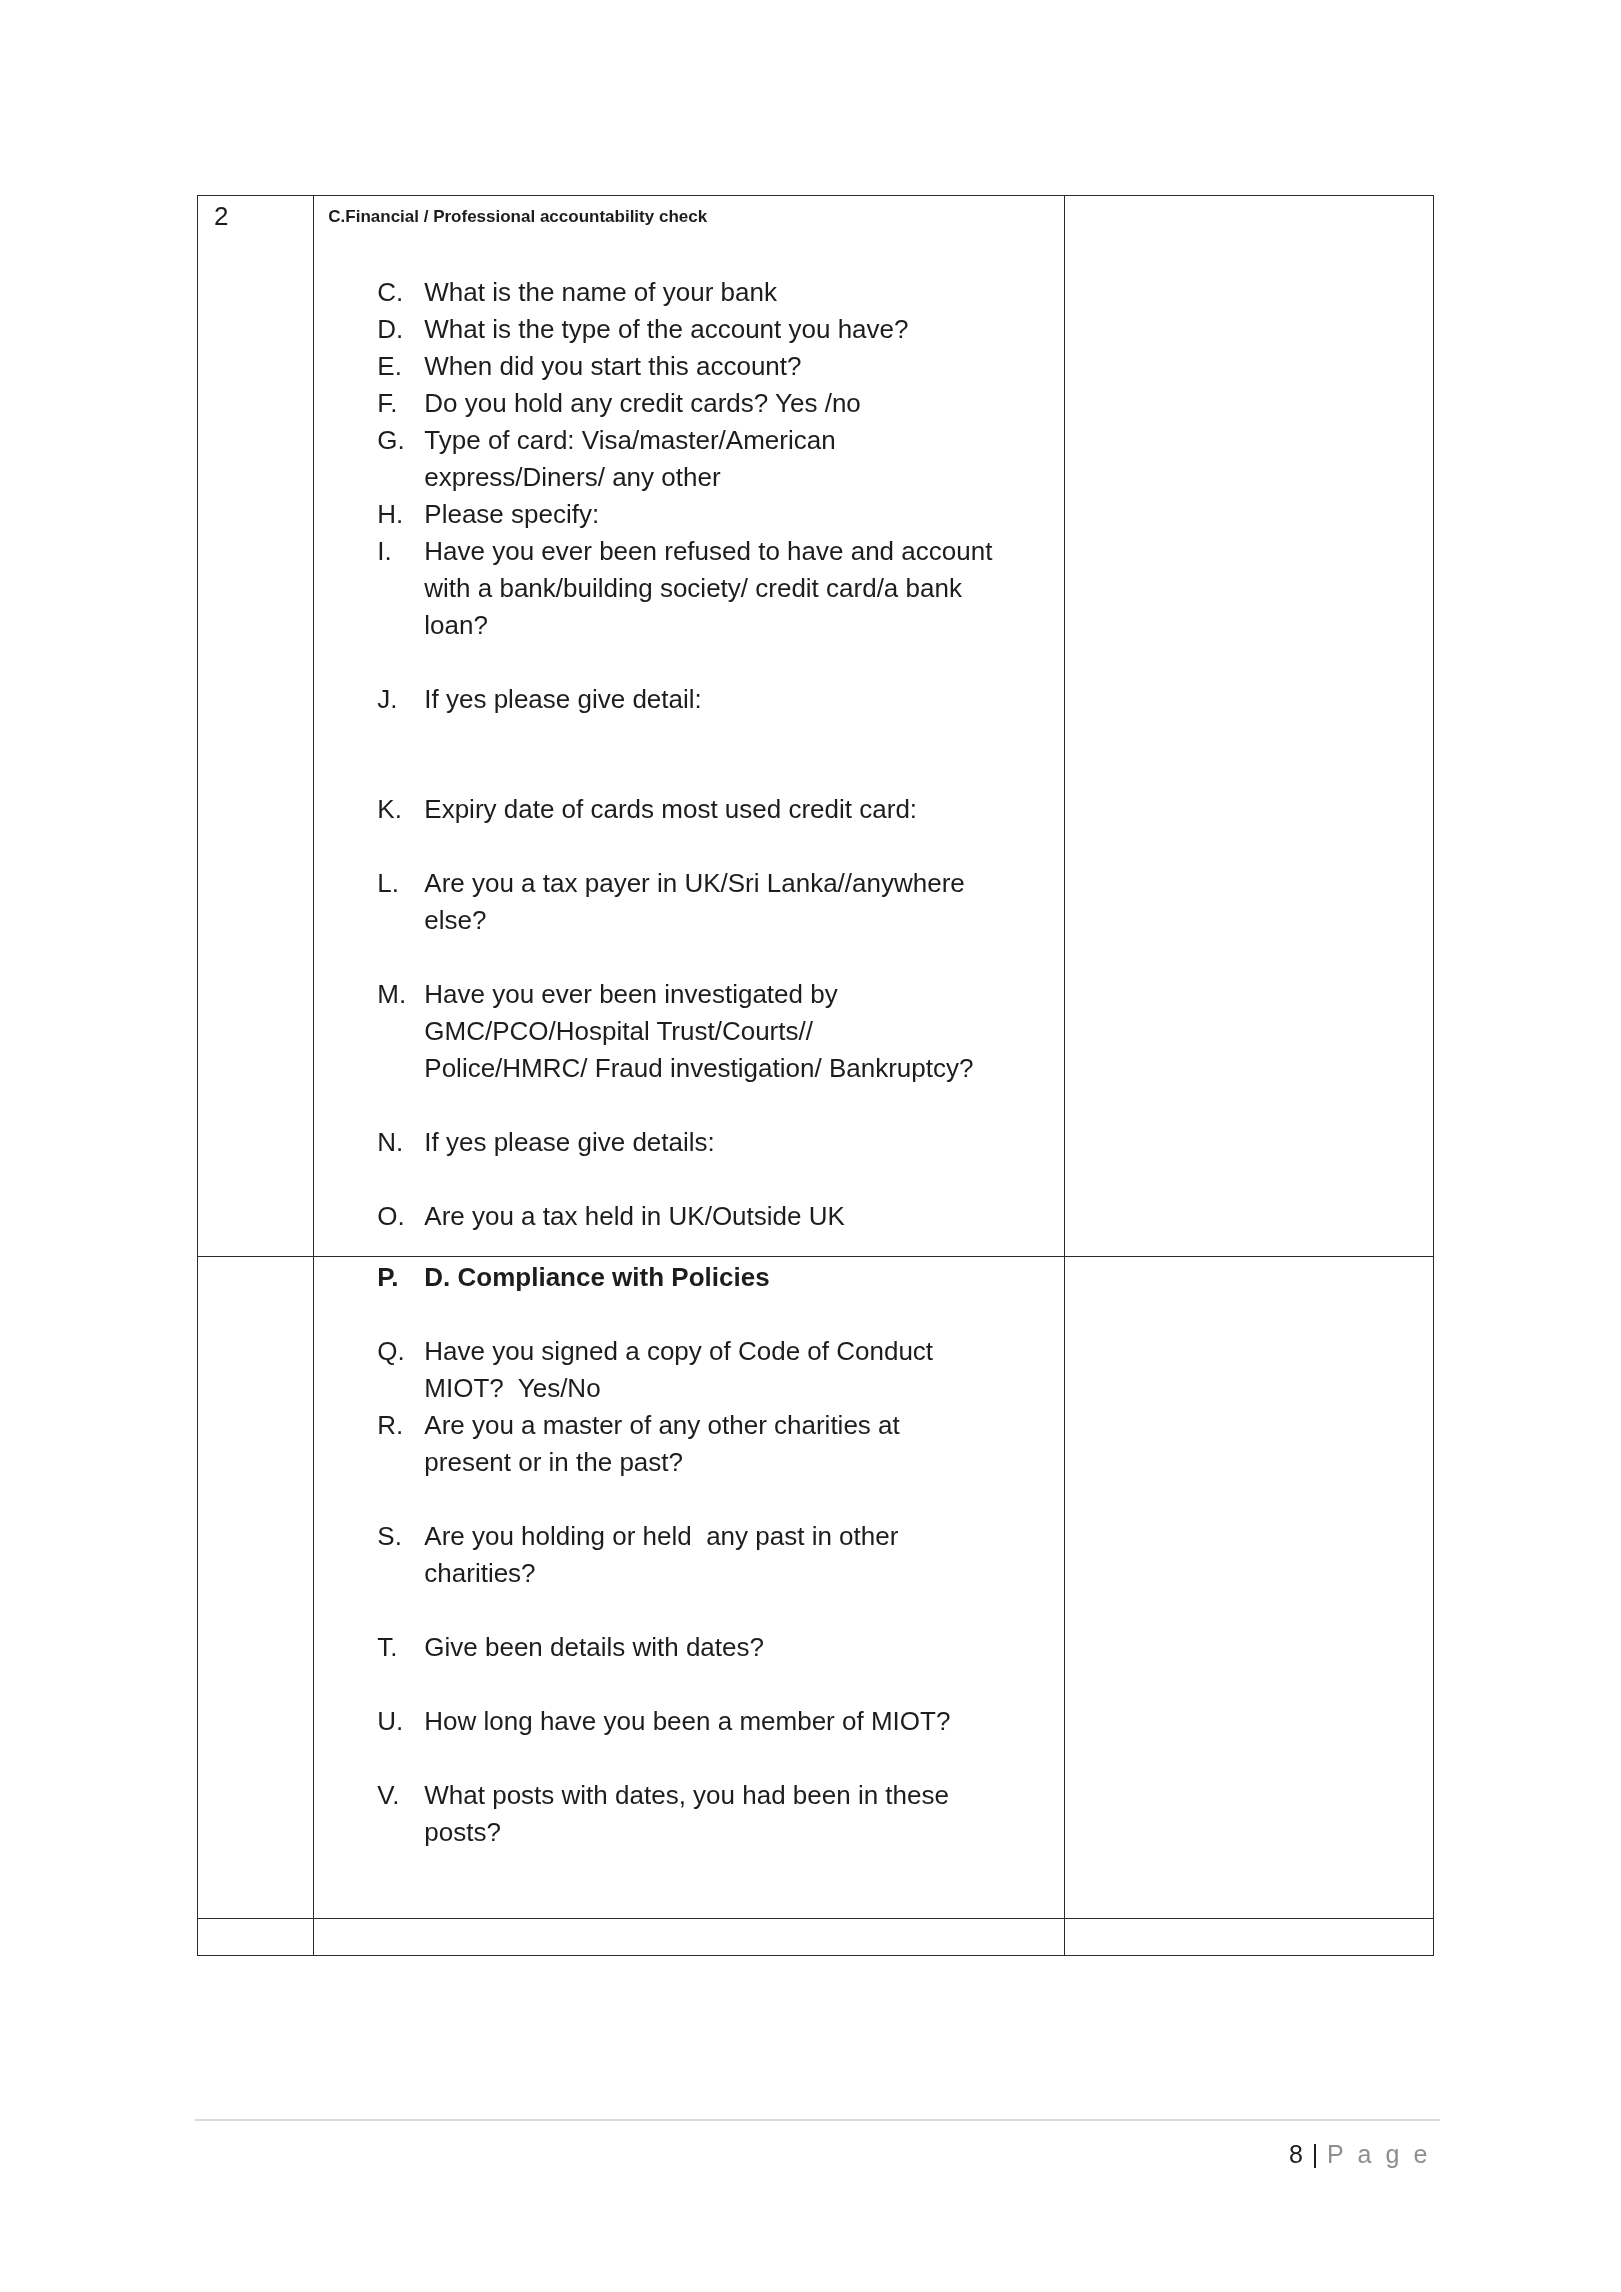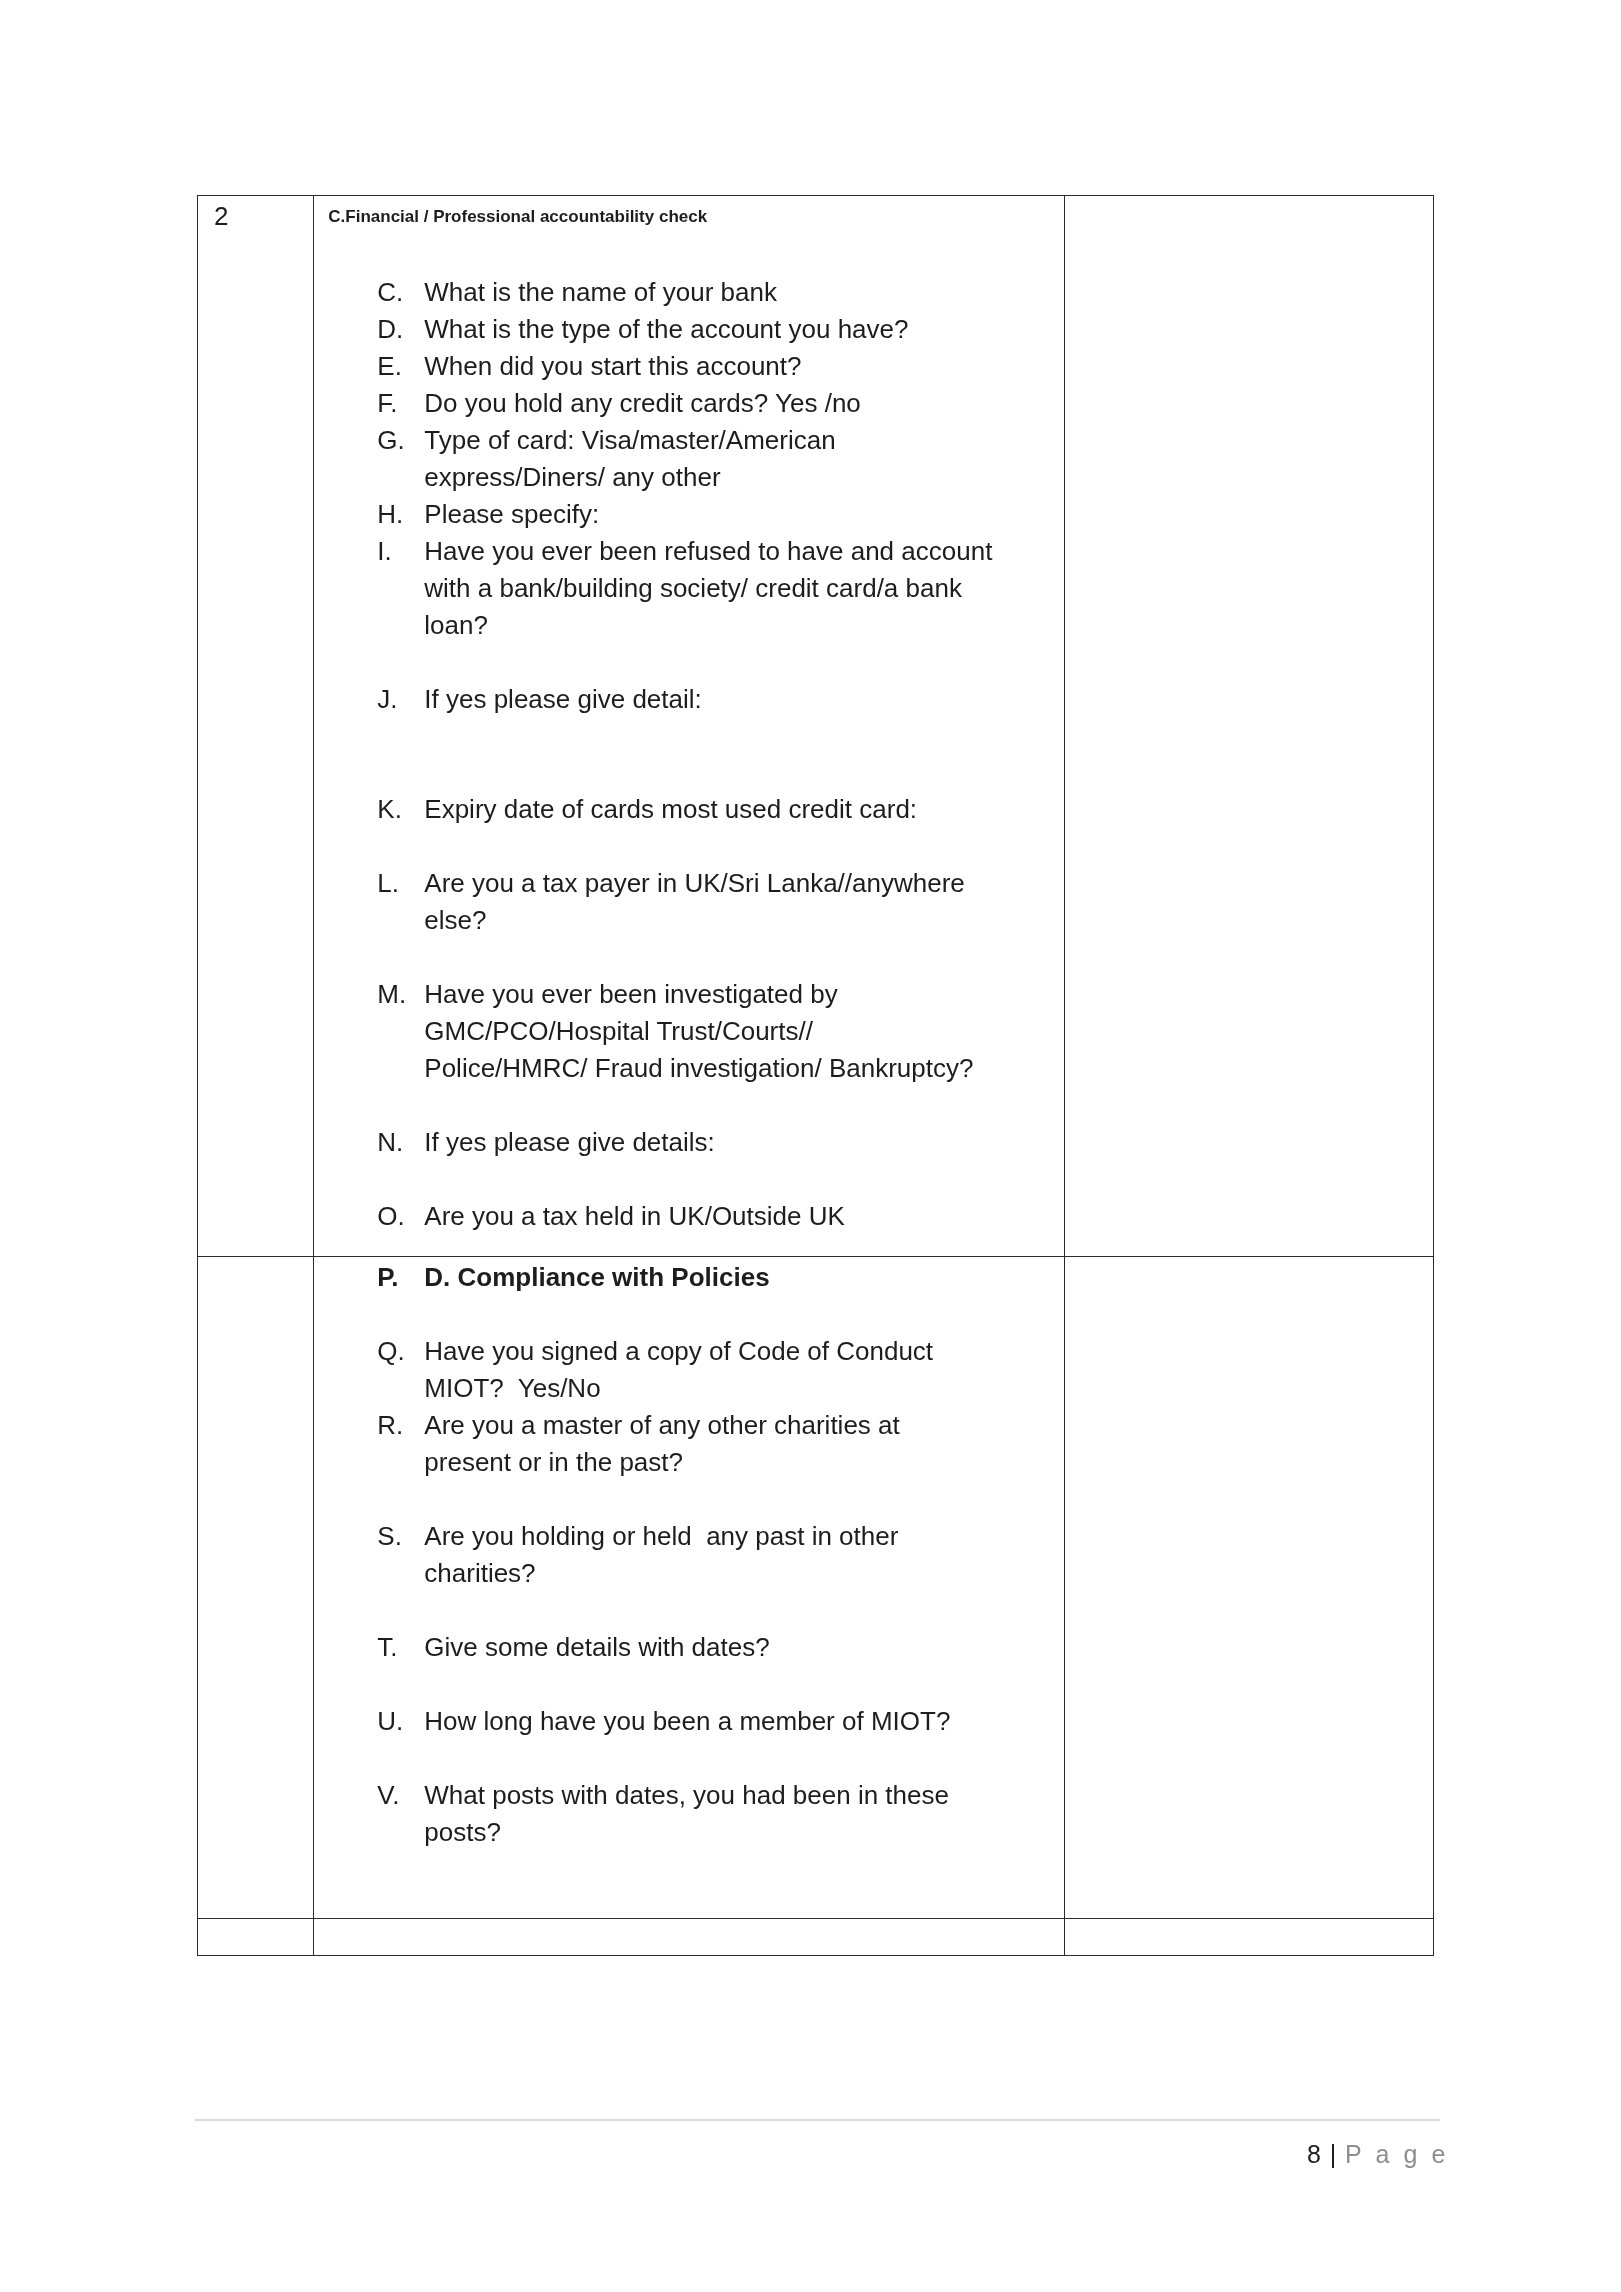--- a/index.html
+++ b/index.html
@@ -63,21 +63,21 @@
     position: absolute;
     left: 195px;
     top: 2119px;
     width: 1245px;
     height: 1.8px;
     background: #dadada;
   }
   .page-footer {
     position: absolute;
     top: 2139px;
-    right: 172px;
+    right: 190px;
     font-size: 25px;
     line-height: 30px;
     letter-spacing: 0.9px;
     white-space: pre;
   }
   .page-footer .pnum, .page-footer .sep { color: #1d1d1d; }
   .page-footer .plabel {
     color: #8e8e8e;
     letter-spacing: 3.6px;
   }
@@ -181,21 +181,21 @@
           <span class="text">Are you a master of any other charities at
 present or in the past?</span>
         </div>
         <div class="item mt41">
           <span class="letter">S.</span>
           <span class="text">Are you holding or held  any past in other
 charities?</span>
         </div>
         <div class="item mt41">
           <span class="letter">T.</span>
-          <span class="text">Give some details with dates?</span>
+          <span class="text">Give been details with dates?</span>
         </div>
         <div class="item mt41">
           <span class="letter">U.</span>
           <span class="text">How long have you been a member of MIOT?</span>
         </div>
         <div class="item mt41">
           <span class="letter">V.</span>
           <span class="text">What posts with dates, you had been in these
 posts?</span>
         </div>

